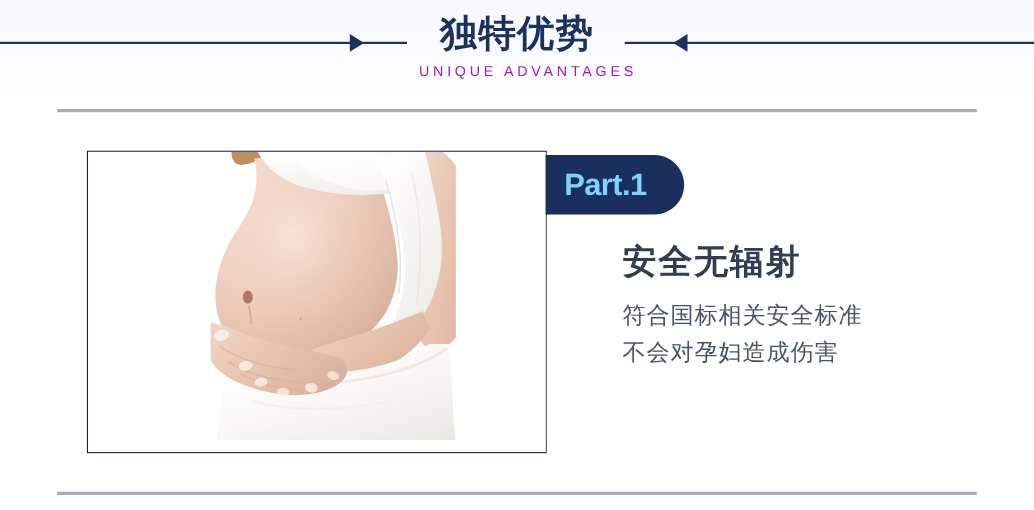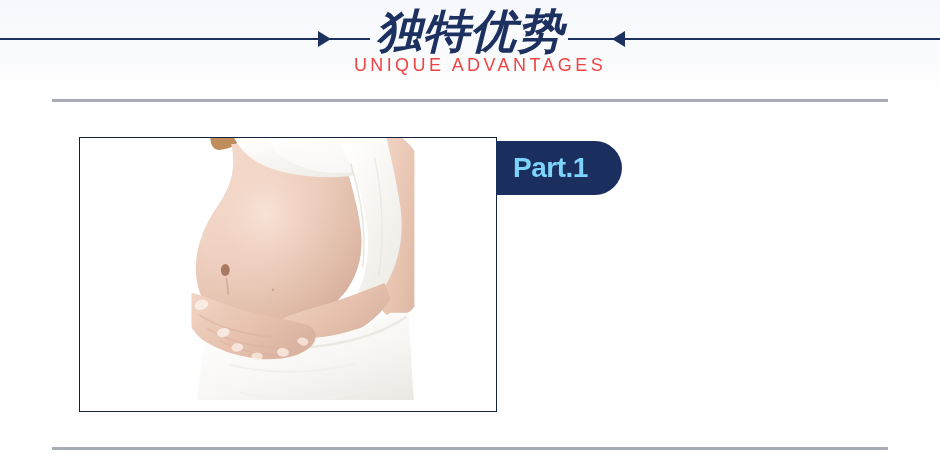--- a/index.html
+++ b/index.html
@@ -60,33 +60,32 @@
   }
 
   
   .title-wrap {
     position: absolute;
     left: 0; top: 10px;
     width: 940px;
     text-align: center;
   }
   .section-title {
-    font-size: 46px;
+    font-size: 34px;
     line-height: 42px;
     font-weight: bold;
     color: #1c3160;
     letter-spacing: 1px;
-    font-style: italic;
   }
   .section-subtitle {
     margin-top: 5px;
-    font-size: 18px;
+    font-size: 13px;
     line-height: 16px;
     font-weight: normal;
-    color: #ef4444;
+    color: #a21caf;
     letter-spacing: 3.4px;
     padding-left: 20px;
   }
 
   
   .divider {
     position: absolute;
     height: 3px;
     background: #a8acb7;
   }
@@ -289,14 +288,21 @@
         <rect x="336" y="0" width="82" height="275" fill="#ffffff"></rect>
         <rect x="0" y="264" width="418" height="11" fill="#ffffff"></rect>
       </svg>
     </div>
   </div>
 
   <div class="part-badge">
     <span class="part-badge-label">Part.1</span>
   </div>
 
+  <div class="copy-block">
+    <div class="copy-heading">安全无辐射</div>
+    <div class="copy-lines">
+      <div class="copy-line">符合国标相关安全标准</div>
+      <div class="copy-line">不会对孕妇造成伤害</div>
+    </div>
+  </div>
 
 </div>
 
 </body></html>

